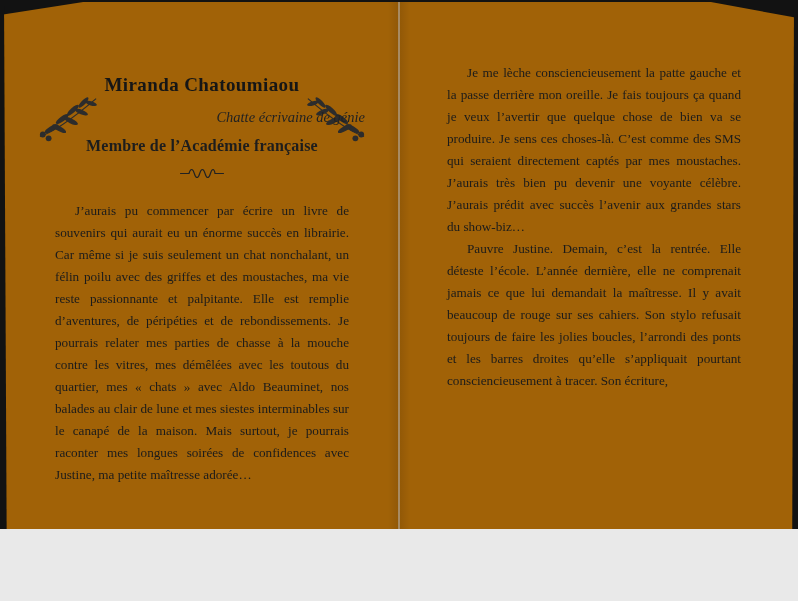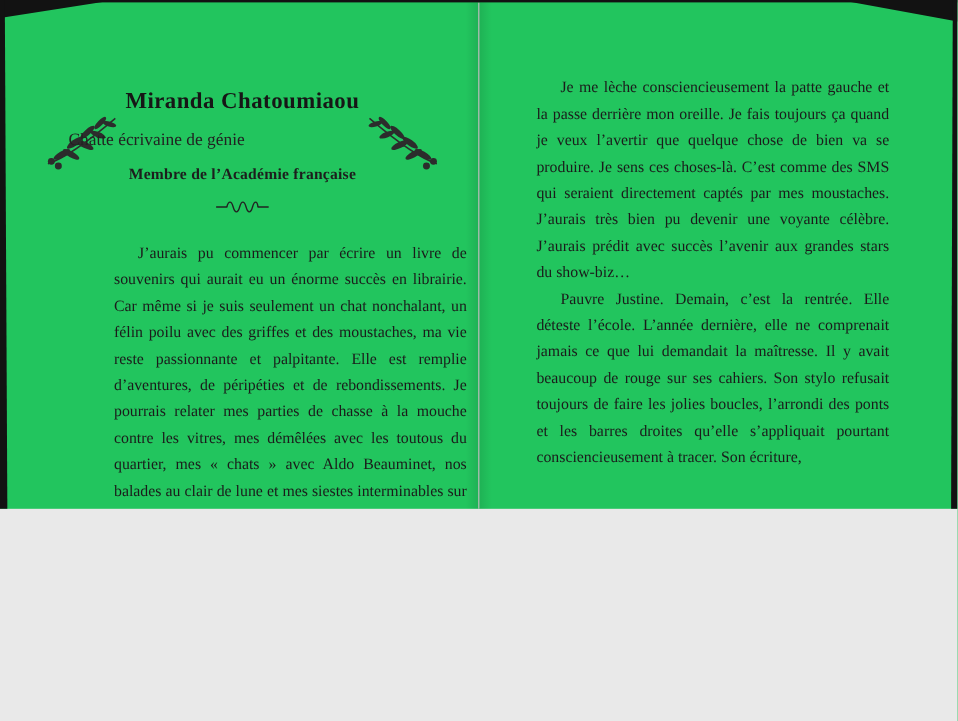--- a/index.html
+++ b/index.html
@@ -3,63 +3,63 @@
 <meta charset="utf-8">
 <style>
   html, body { margin: 0; padding: 0; }
   body {
     width: 798px; height: 601px;
     background: #e9e9e9;
     font-family: "Liberation Serif", serif;
   }
   .book {
     position: relative;
-    width: 798px; height: 424px;
-    background: #22c55e;
+    width: 798px; height: 529px;
+    background: #a16207;
     overflow: hidden;
   }
   .frame {
     position: absolute; left: 0; top: 0;
     width: 798px; height: 601px;
     pointer-events: none;
   }
   .col { position: absolute; top: 0; height: 601px; }
   .col-left  { left: 55px;  width: 294px; }
   .col-right { left: 447px; width: 294px; }
 
   .title {
     position: absolute; top: 74px; left: 0; width: 100%;
     text-align: center; font-size: 19px; font-weight: 700;
     letter-spacing: .4px; color: #161616;
   }
   .subtitle {
-    position: absolute; top: 109px; left: 2px; width: 100%;
-    text-align: left; font-size: 14.5px; color: #222;
+    position: absolute; top: 109px; left: 16px; width: 100%;
+    text-align: right; font-style: italic; font-size: 14.5px; color: #222;
   }
   .affiliation {
     position: absolute; top: 137px; left: 0; width: 100%;
-    text-align: center; font-weight: 700; font-size: 13px;
+    text-align: center; font-weight: 700; font-size: 16px;
     letter-spacing: .2px; color: #1d1d1d;
   }
   .branch { position: absolute; top: 90px; width: 62px; height: 56px; }
   .branch svg { width: 100%; height: 100%; display: block; }
   .branch-left  { left: -18px; }
   .branch-right { right: -18px; transform: scaleX(-1); }
 
   .ornament { position: absolute; top: 166px; left: 0; width: 100%; text-align: center; }
   .ornament svg { display: inline-block; }
 
   .bodytext {
     position: absolute; left: 0; width: 294px;
     color: #1b1b1b; font-size: 13.2px; line-height: 22px;
     text-align: justify;
     hyphens: auto; -webkit-hyphens: auto;
   }
   .bodytext p { margin: 0; text-indent: 20px; }
-  .body-left  { top: 200px; margin-left: 40px; }
+  .body-left  { top: 200px; }
   .body-right { top: 62px; }
 
   .pagenum {
     position: absolute; top: 568px; left: 0; width: 100%;
     text-align: center; font-size: 11px; color: #222;
   }
 </style>
 </head>
 <body>
 

